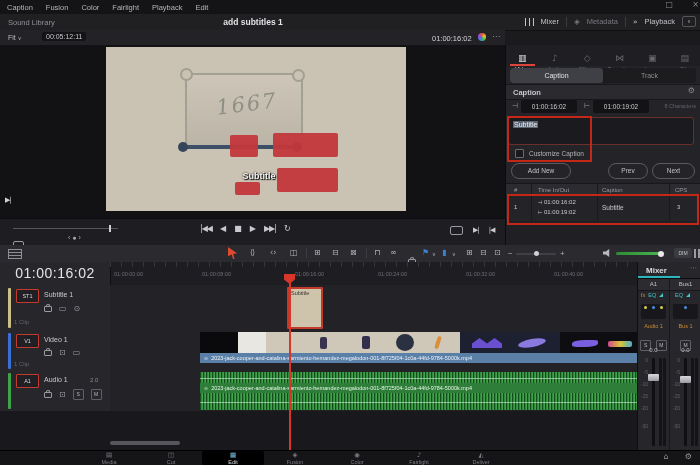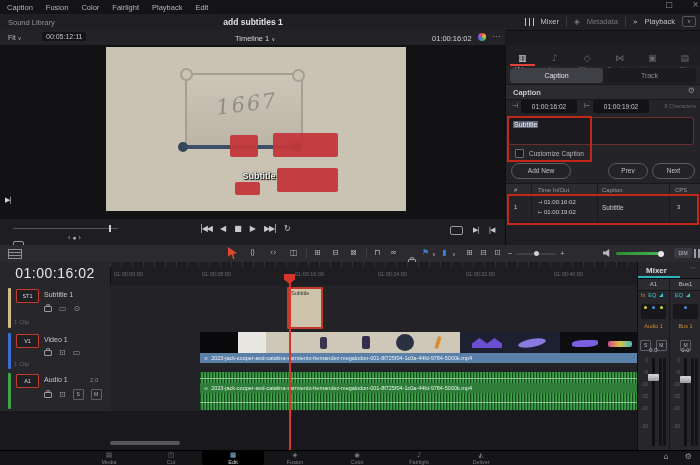--- a/index.html
+++ b/index.html
@@ -244,23 +244,20 @@
       <span>Playback</span>
       <span class="tb-box"><span class="g g-chev"></span></span>
     </div>
   </div>
 
   <div class="abs viewer-header">
     <span class="abs" style="left:8px;top:4px;font-size:7px;color:#b8b8be;">
       <span>Fit</span> <span class="g g-chev" style="font-size:5px;"></span>
     </span>
     <span class="abs small-box" style="left:42px;top:2px;">00:05:12:11</span>
-    <span class="abs" style="left:180px;top:4px;width:150px;text-align:center;font-size:7.5px;color:#d2d2d6;">
-      <span>Timeline 1</span> <span class="g g-chev" style="font-size:5px;"></span>
-    </span>
     <span class="abs" style="left:432px;top:4px;font-size:7.5px;color:#d2d2d6;">01:00:16:02</span>
     <span class="abs color-wheel" style="left:478px;top:3px;"></span>
     <span class="abs g g-dots" style="left:492px;top:3px;font-size:8px;color:#9a9aa0;"></span>
   </div>
 
 
   <div class="abs viewer-area">
     <div class="video">
       <div class="sketch-rect"></div>
       <span class="sk-dot" style="left:74px;top:21px;"></span>

